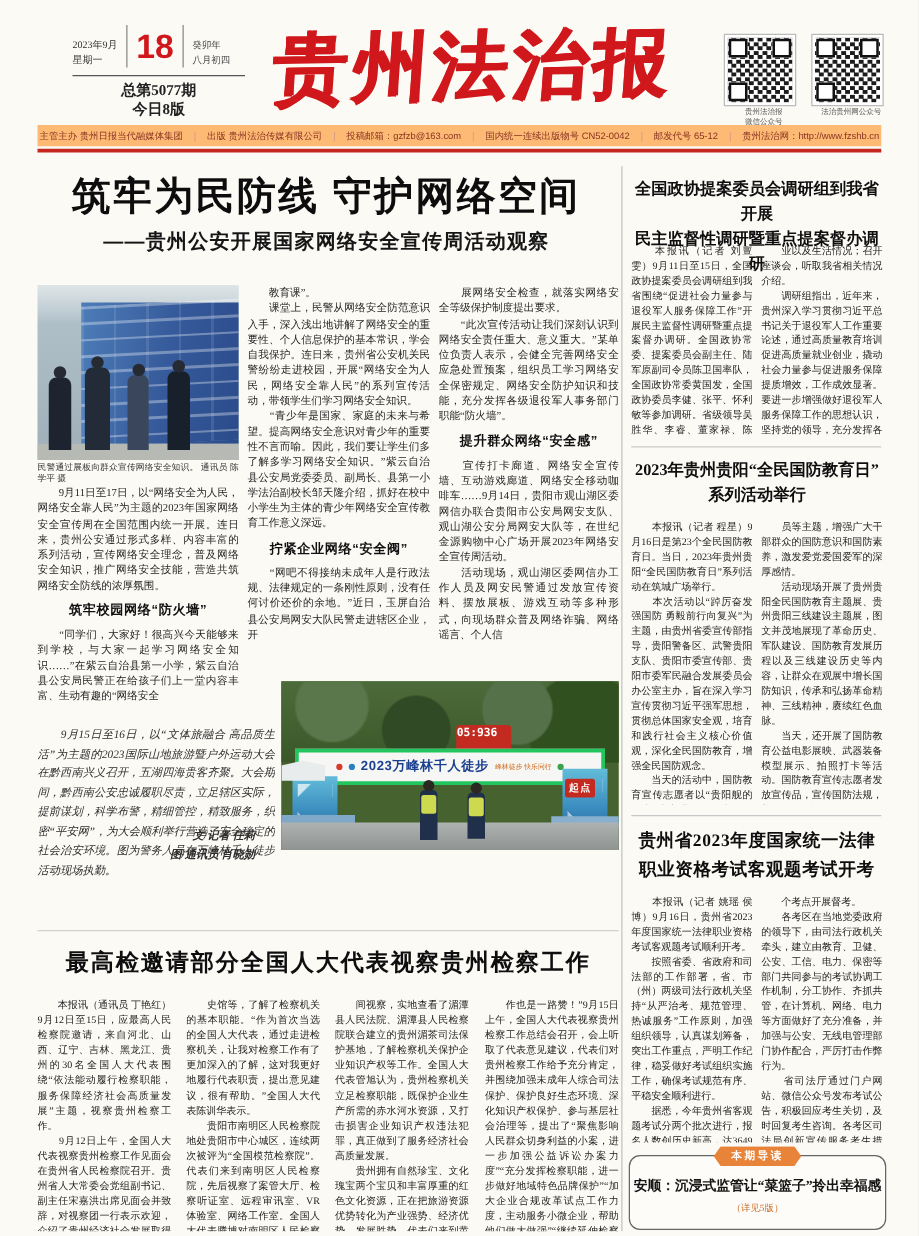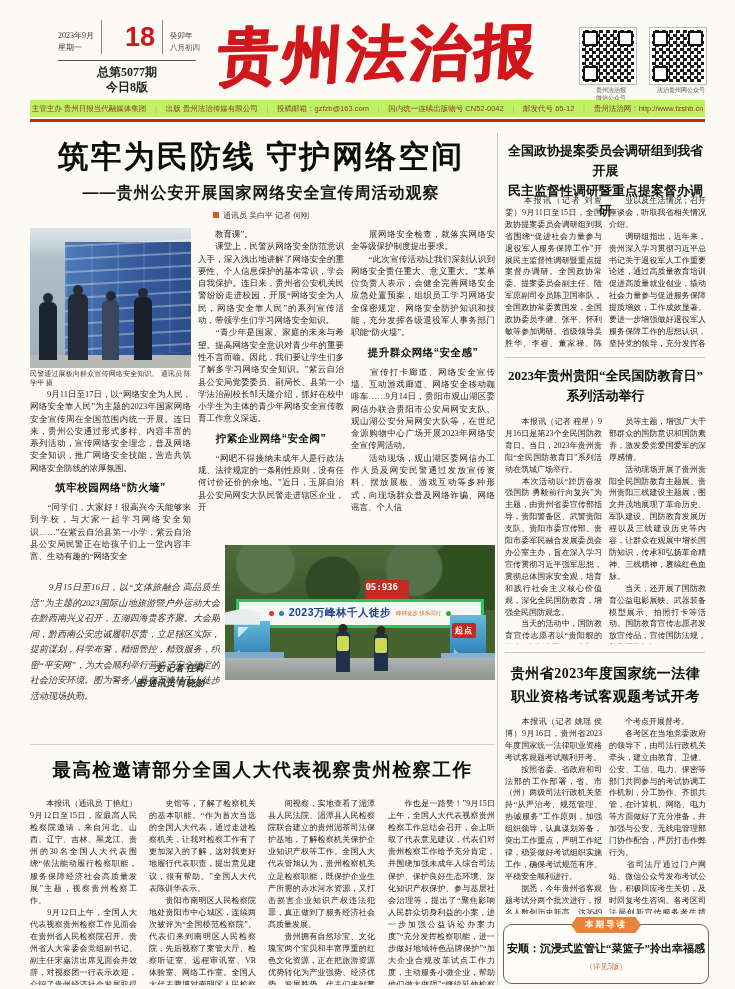--- a/index.html
+++ b/index.html
@@ -7,33 +7,33 @@
         font-family:"Liberation Serif","DejaVu Serif",serif;color:#222;}
   .abs{position:absolute;}
   .hei{font-family:"Liberation Sans","DejaVu Sans",sans-serif;}
   .just{text-align:justify;word-break:break-all;white-space:pre-line;overflow:hidden;}
   
   #dateblock{left:58px;top:20px;width:160px;}
   .d-row{display:flex;align-items:flex-end;justify-content:flex-start;}
   .d-col{display:flex;flex-direction:column;justify-content:center;font-size:8px;line-height:12px;color:#333;}
   .d-col.r{font-size:7.5px;color:#444;}
   .d-sep{width:1px;height:34px;background:#888;margin:0 7px;}
-  #bigday{font-size:27px;font-weight:bold;color:#d0181c;font-family:"Liberation Sans",sans-serif;line-height:34px;margin-left:16px;}
+  #bigday{font-size:27px;font-weight:bold;color:#d0181c;font-family:"Liberation Sans",sans-serif;line-height:34px;}
   #dateline{width:138px;height:1px;background:#555;margin:6px 0 4px 0;}
   .issue{font-size:12px;font-weight:bold;text-align:center;width:138px;line-height:15px;color:#222;}
   #mast-title{left:198px;top:8px;width:360px;text-align:center;font-family:"DejaVu Serif",serif;
       font-weight:bold;font-size:60px;line-height:90px;color:#d0181c;letter-spacing:4px;
       transform:skewX(-5deg) rotate(-1deg);text-shadow:1.5px 0 #d0181c,0 1px #d0181c;}
   .qr{width:52px;height:52px;background:
         conic-gradient(#1c1c1c 25%,#fff 0 50%,#1c1c1c 0 75%,#fff 0) 0 0/7px 7px;
       border:2px solid #fff;outline:1px solid #bbb;}
   .qr .fd{position:absolute;width:11px;height:11px;border:2.5px solid #111;background:#fff;}
   .qr .fd.a{left:1px;top:1px;} .qr .fd.b{right:1px;top:1px;} .qr .fd.c{left:1px;bottom:1px;}
   .qr-cap{font-size:6px;line-height:7.5px;color:#555;text-align:center;width:62px;}
-  #infobar{left:30px;top:100px;width:675px;height:17px;background:#bef264;display:flex;align-items:center;justify-content:center;}
+  #infobar{left:30px;top:100px;width:675px;height:17px;background:#fdba74;display:flex;align-items:center;justify-content:center;}
   #infobar span{font-size:7.5px;color:#8a3222;font-family:"Liberation Sans",sans-serif;}
   #infobar span:not(:first-child)::before{content:"｜";margin:0 6px;color:#c4908a;}
   #redrule{left:30px;top:119px;width:675px;height:3px;background:#c3271f;}
   #vrule{left:497px;top:133px;width:1px;height:852px;background:#c2c2c2;}
   
   #lead-h{left:30px;top:138px;width:462px;text-align:center;font-size:31px;font-weight:bold;color:#0d0d0d;letter-spacing:2px;line-height:38px;}
   #lead-sub{left:30px;top:183px;width:462px;text-align:center;font-size:16px;font-weight:bold;color:#161616;letter-spacing:1px;}
   #lead-by{left:30px;top:210px;width:462px;text-align:center;font-size:8px;color:#333;}
   #lead-by i{display:inline-block;width:6px;height:6px;background:#d75a28;margin-right:4px;}
   
@@ -168,21 +168,20 @@
     <span>投稿邮箱：gzfzb@163.com</span>
     <span>国内统一连续出版物号 CN52-0042</span>
     <span>邮发代号 65-12</span>
     <span>贵州法治网：http://www.fzshb.cn</span>
   </div>
   <div class="abs" id="redrule"></div>
   <div class="abs" id="vrule"></div>
 
   <div class="abs hei" id="lead-h">筑牢为民防线  守护网络空间</div>
   <div class="abs hei" id="lead-sub">——贵州公安开展国家网络安全宣传周活动观察</div>
-  <div class="abs" id="lead-by"><i></i><span>通讯员 吴白平  记者 何刚</span></div>
 
   <div class="abs" id="photo1">
     <div id="p1wall"></div>
     <div id="p1floor"></div>
     <div class="fig" style="left:9px;width:18px;height:58px;"></div>
     <div class="fig" style="left:38px;width:20px;height:66px;background:#232a38;"></div>
     <div class="fig" style="left:72px;width:17px;height:60px;background:#39465c;"></div>
     <div class="fig" style="left:104px;width:18px;height:63px;background:#18202c;"></div>
   </div>
   <div class="abs" id="p1cap">民警通过展板向群众宣传网络安全知识。 通讯员 陈学平 摄</div>

